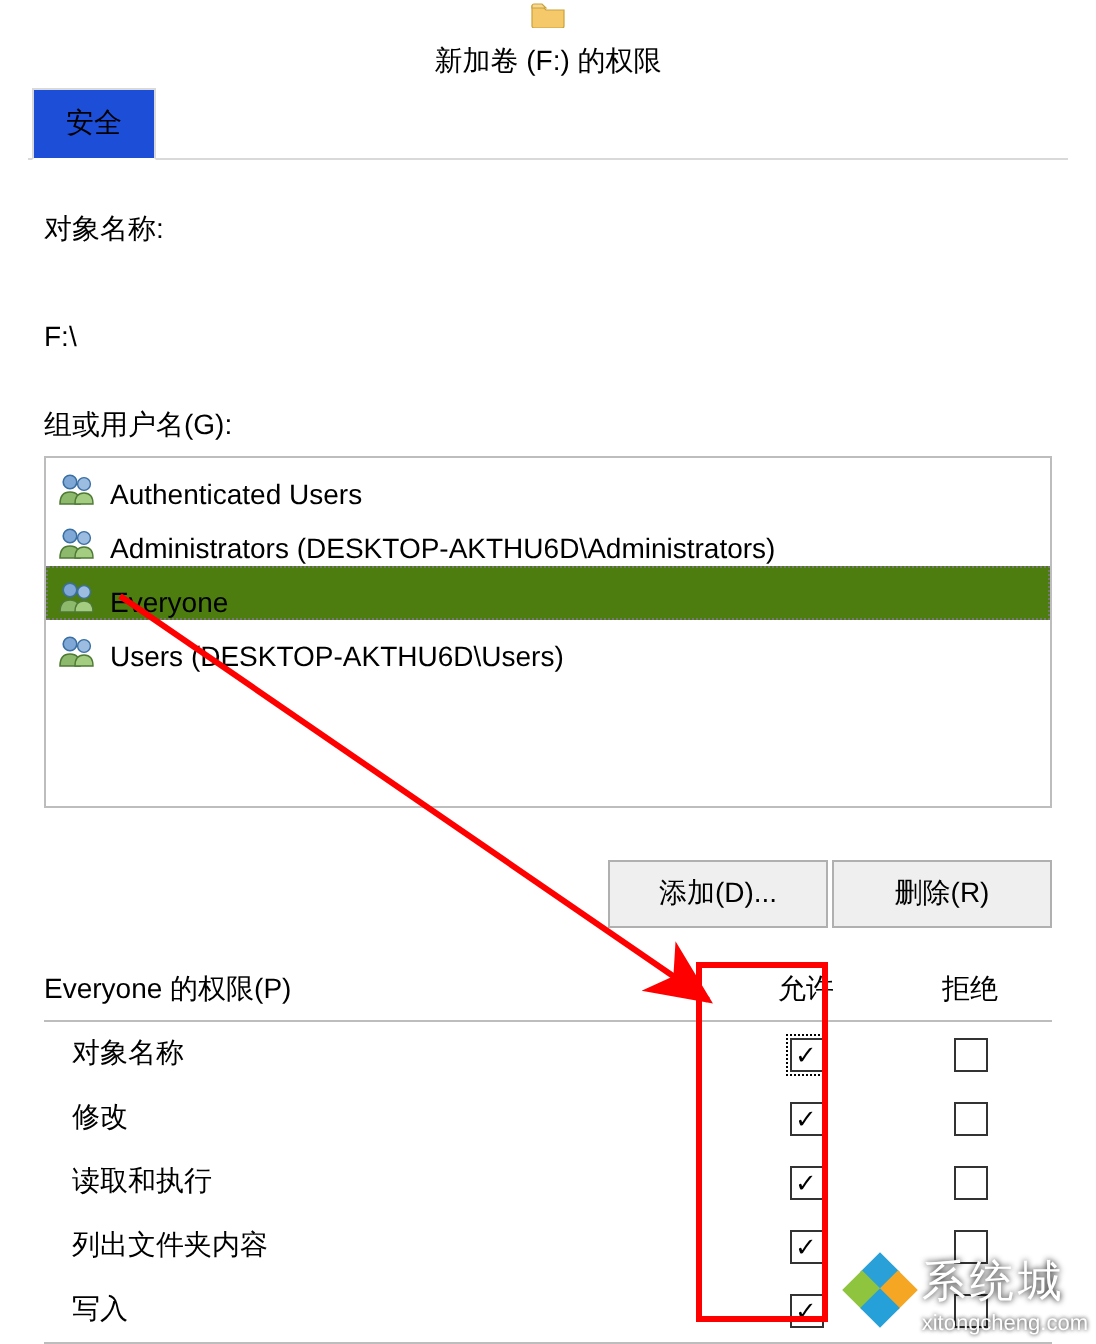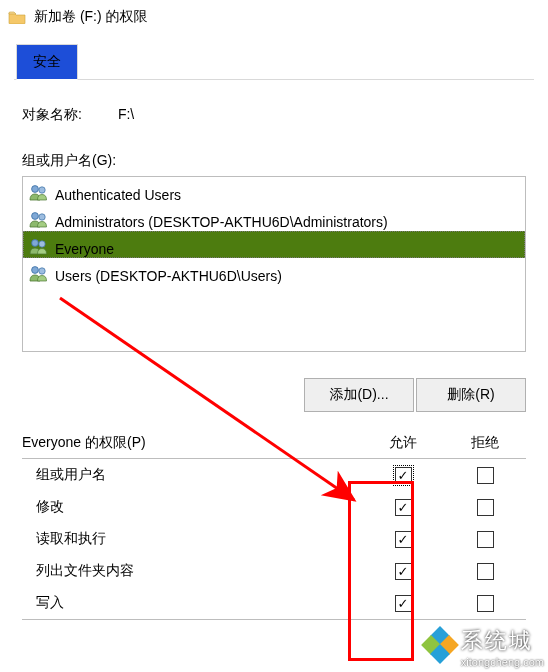--- a/index.html
+++ b/index.html
@@ -10,23 +10,24 @@
     color: #000;
     width: 548px;
     height: 672px;
     position: relative;
     overflow: hidden;
   }
   .titlebar {
     height: 34px;
     display: flex;
     align-items: center;
-    padding: 14px 8px;
+    padding: 0 8px;
     gap: 8px;
     border-bottom: 0;
+    flex-direction: column;
   }
   .titlebar .folder-icon {
     width: 18px; height: 14px;
   }
   .titlebar .title-text {
     font-size: 14px;
   }
   .content {
     padding: 0 14px;
   }
@@ -43,20 +44,21 @@
     background: #1d4ed8;
     border: 1px solid #d9d9d9;
     border-bottom: 1px solid #fff;
     padding: 8px 16px 8px 16px;
     font-size: 14px;
   }
   .field-row {
     display: flex;
     gap: 36px;
     margin: 26px 8px 0 8px;
+    flex-direction: column;
   }
   .group-label {
     margin: 28px 8px 6px 8px;
   }
   .listbox {
     margin: 2px 8px 0 8px;
     border: 1px solid #bdbdbd;
     height: 176px;
     background: #fff;
     overflow: hidden;
@@ -238,21 +240,21 @@
   </div>
 
   <div class="perm-header">
     <span><span>Everyone 的权限(P)</span></span>
     <span class="col-allow">允许</span>
     <span class="col-deny">拒绝</span>
   </div>
 
   <div class="perm-table" id="perm-table">
       <div class="prow">
-        <span>组或用户名</span>
+        <span>对象名称</span>
         <span class="pcell-check">
           <span class="chk checked focus"></span>
         </span>
         <span class="pcell-check">
           <span class="chk"></span>
         </span>
       </div>
       <div class="prow">
         <span>修改</span>
         <span class="pcell-check">

